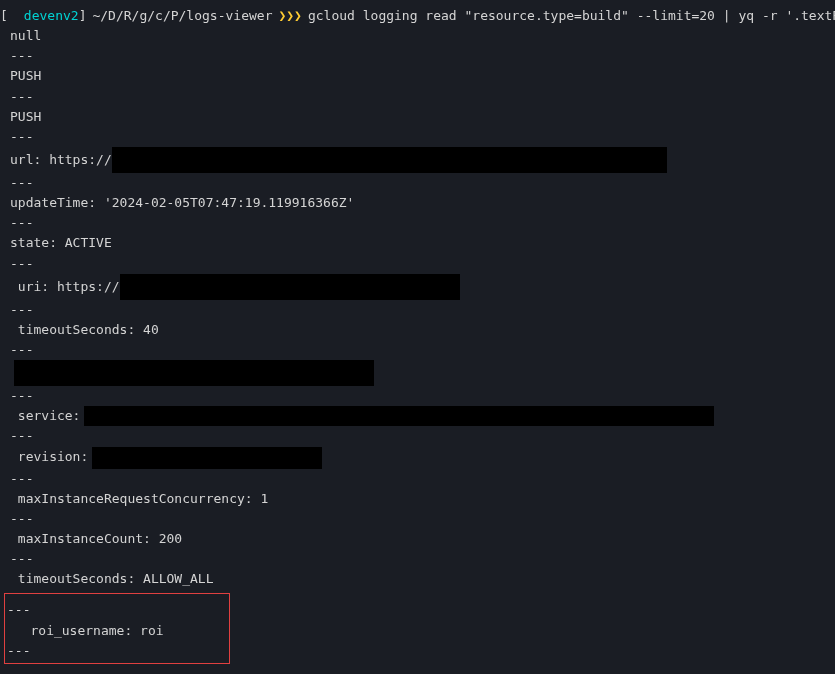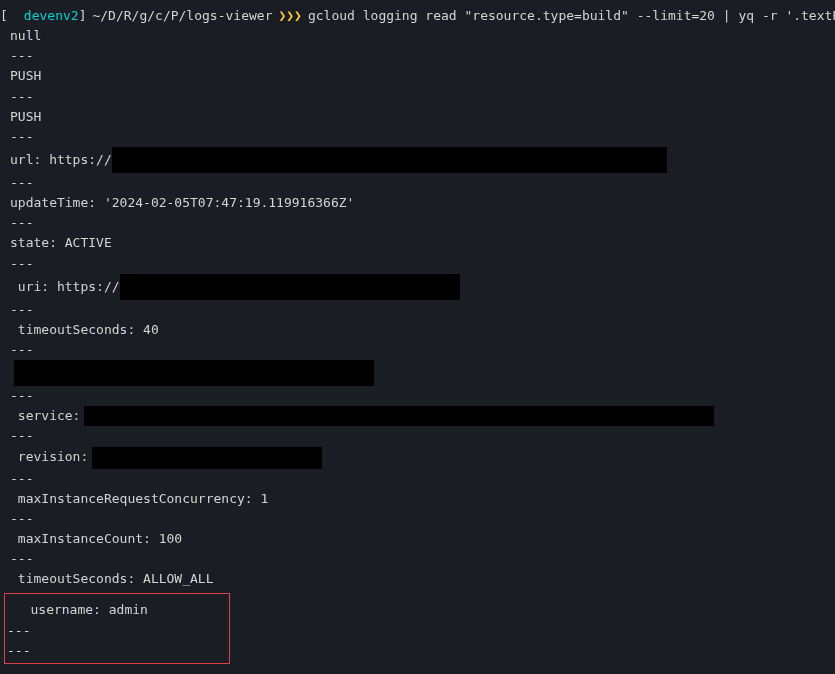--- a/index.html
+++ b/index.html
@@ -141,22 +141,22 @@
 
 <div class="output-line">---</div>
 
 <div class="output-line flex-line">
   <span> revision:</span><span class="redacted redacted-revision"></span>
 </div>
 
 <div class="output-line">---</div>
 <div class="output-line"> maxInstanceRequestConcurrency: 1</div>
 <div class="output-line">---</div>
-<div class="output-line"> maxInstanceCount: 100</div>
+<div class="output-line"> maxInstanceCount: 200</div>
 <div class="output-line">---</div>
 <div class="output-line"> timeoutSeconds: ALLOW_ALL</div>
 
 <div class="highlight-box">
-  <div class="output-line">   username: admin</div>
   <div class="output-line">---</div>
+  <div class="output-line">   roi_username: roi</div>
   <div class="output-line">---</div>
 
 </div>
 
 </body></html>

